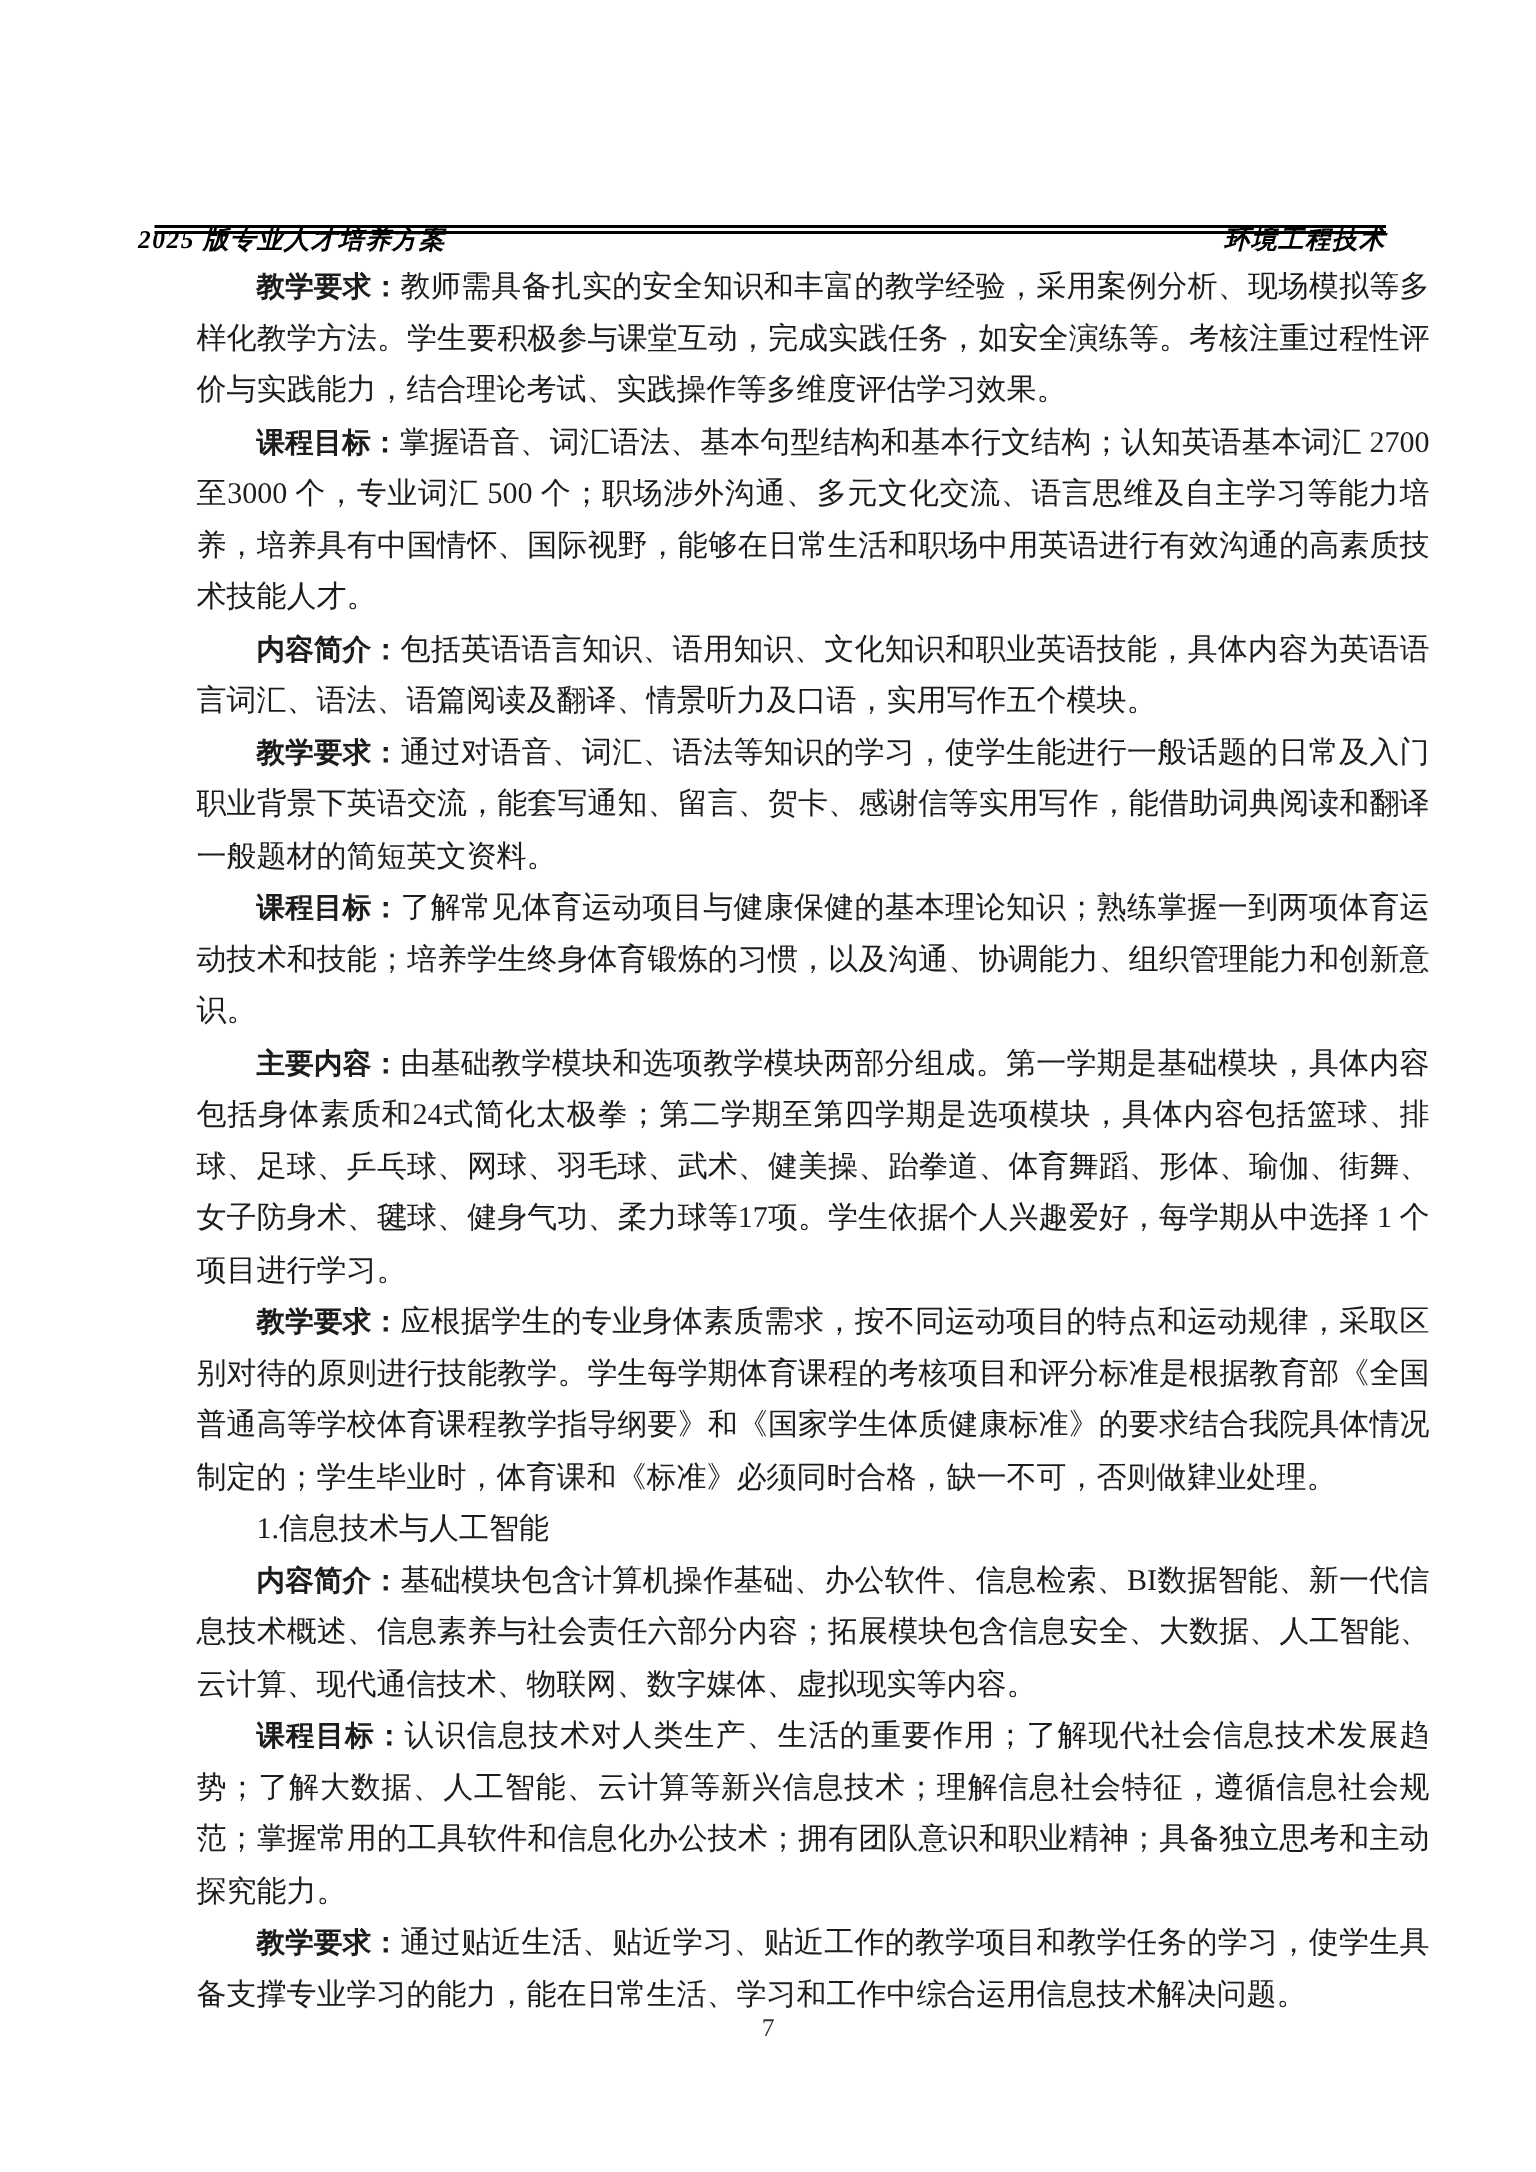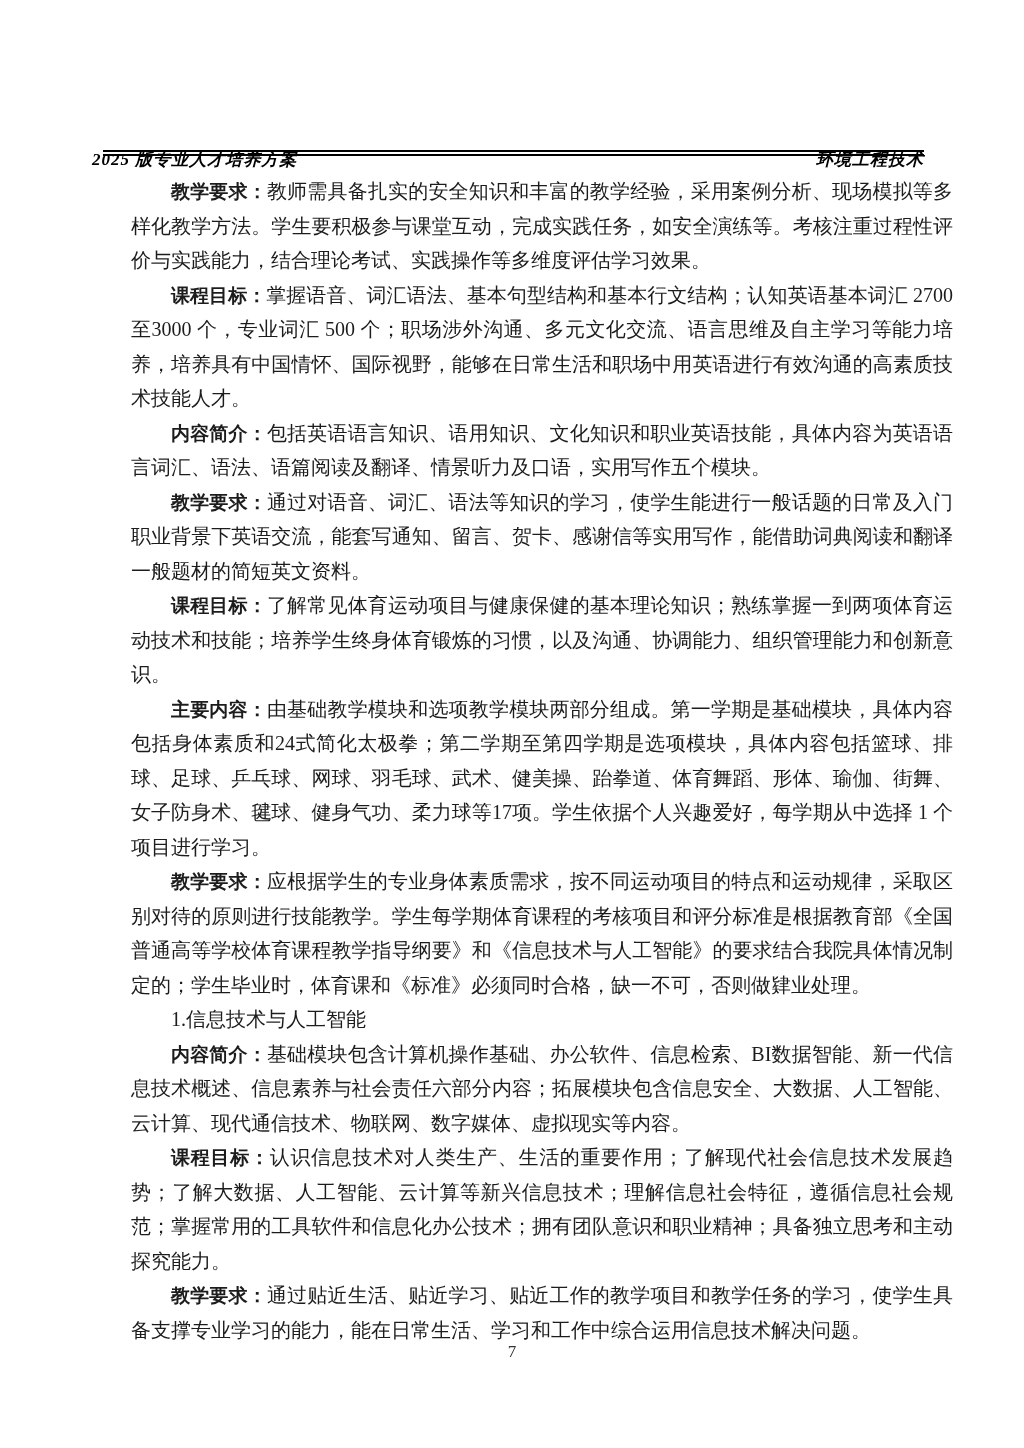--- a/index.html
+++ b/index.html
@@ -92,21 +92,21 @@
 
     <p class="para"><span class="para-label">内容简介：</span><span>包括英语语言知识、语用知识、文化知识和职业英语技能，具体内容为英语语言词汇、语法、语篇阅读及翻译、情景听力及口语，实用写作五个模块。</span></p>
 
     <p class="para"><span class="para-label">教学要求：</span><span>通过对语音、词汇、语法等知识的学习，使学生能进行一般话题的日常及入门职业背景下英语交流，能套写通知、留言、贺卡、感谢信等实用写作，能借助词典阅读和翻译一般题材的简短英文资料。</span></p>
 
 
     <p class="para"><span class="para-label">课程目标：</span><span>了解常见体育运动项目与健康保健的基本理论知识；熟练掌握一到两项体育运动技术和技能；培养学生终身体育锻炼的习惯，以及沟通、协调能力、组织管理能力和创新意识。</span></p>
 
     <p class="para"><span class="para-label">主要内容：</span><span>由基础教学模块和选项教学模块两部分组成。第一学期是基础模块，具体内容包括身体素质和24式简化太极拳；第二学期至第四学期是选项模块，具体内容包括篮球、排球、足球、乒乓球、网球、羽毛球、武术、健美操、跆拳道、体育舞蹈、形体、瑜伽、街舞、女子防身术、毽球、健身气功、柔力球等17项。学生依据个人兴趣爱好，每学期从中选择 1 个项目进行学习。</span></p>
 
-    <p class="para"><span class="para-label">教学要求：</span><span>应根据学生的专业身体素质需求，按不同运动项目的特点和运动规律，采取区别对待的原则进行技能教学。学生每学期体育课程的考核项目和评分标准是根据教育部《全国普通高等学校体育课程教学指导纲要》和《信息技术与人工智能》的要求结合我院具体情况制定的；学生毕业时，体育课和《标准》必须同时合格，缺一不可，否则做肄业处理。</span></p>
+    <p class="para"><span class="para-label">教学要求：</span><span>应根据学生的专业身体素质需求，按不同运动项目的特点和运动规律，采取区别对待的原则进行技能教学。学生每学期体育课程的考核项目和评分标准是根据教育部《全国普通高等学校体育课程教学指导纲要》和《国家学生体质健康标准》的要求结合我院具体情况制定的；学生毕业时，体育课和《标准》必须同时合格，缺一不可，否则做肄业处理。</span></p>
 
     <p class="heading">1.信息技术与人工智能</p>
 
     <p class="para"><span class="para-label">内容简介：</span><span>基础模块包含计算机操作基础、办公软件、信息检索、BI数据智能、新一代信息技术概述、信息素养与社会责任六部分内容；拓展模块包含信息安全、大数据、人工智能、云计算、现代通信技术、物联网、数字媒体、虚拟现实等内容。</span></p>
 
     <p class="para"><span class="para-label">课程目标：</span><span>认识信息技术对人类生产、生活的重要作用；了解现代社会信息技术发展趋势；了解大数据、人工智能、云计算等新兴信息技术；理解信息社会特征，遵循信息社会规范；掌握常用的工具软件和信息化办公技术；拥有团队意识和职业精神；具备独立思考和主动探究能力。</span></p>
 
     <p class="para"><span class="para-label">教学要求：</span><span>通过贴近生活、贴近学习、贴近工作的教学项目和教学任务的学习，使学生具备支撑专业学习的能力，能在日常生活、学习和工作中综合运用信息技术解决问题。</span></p>
 
   </div>

